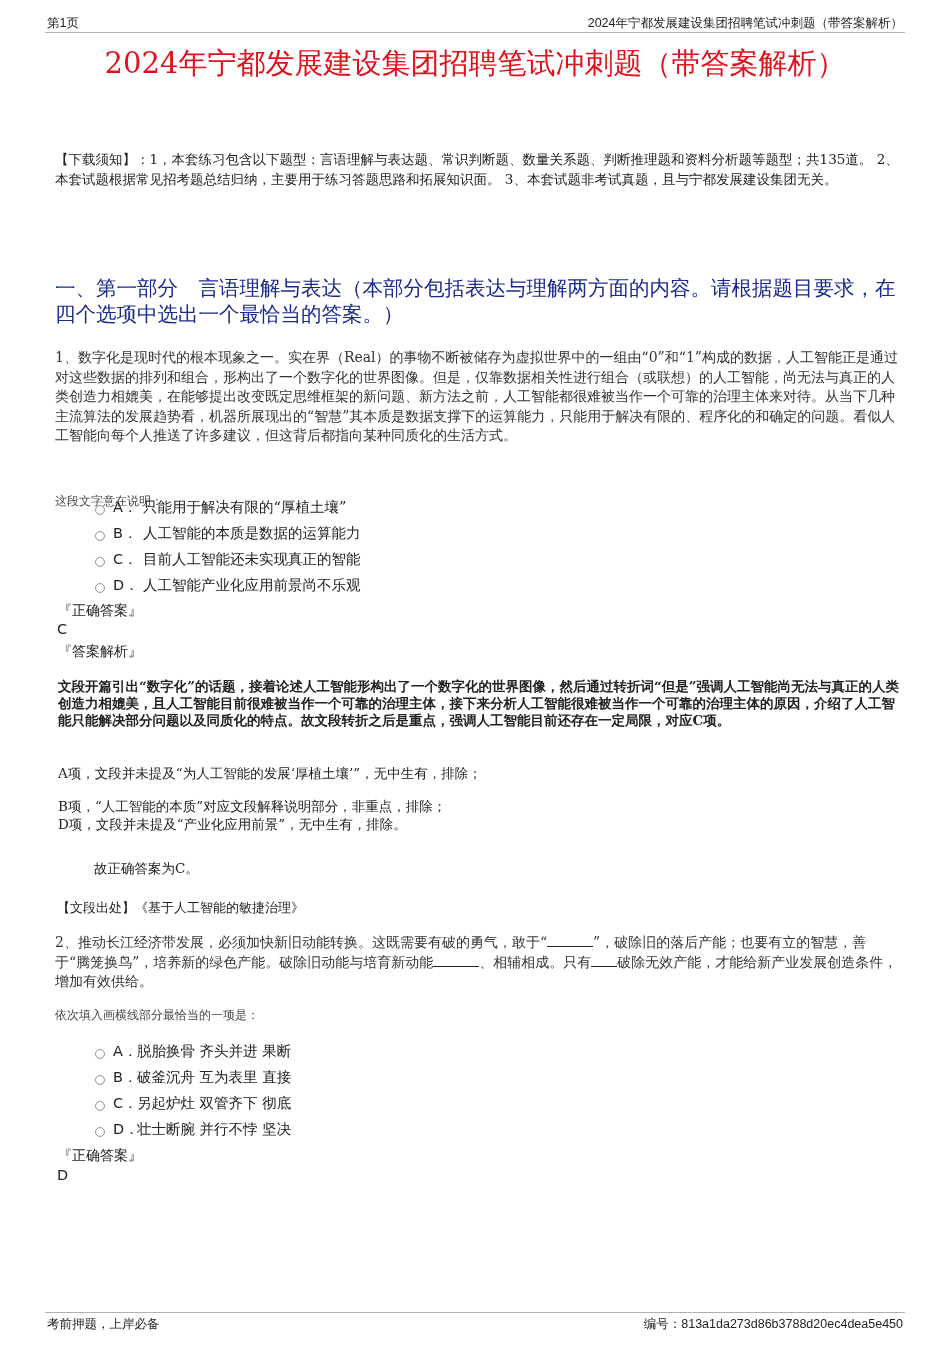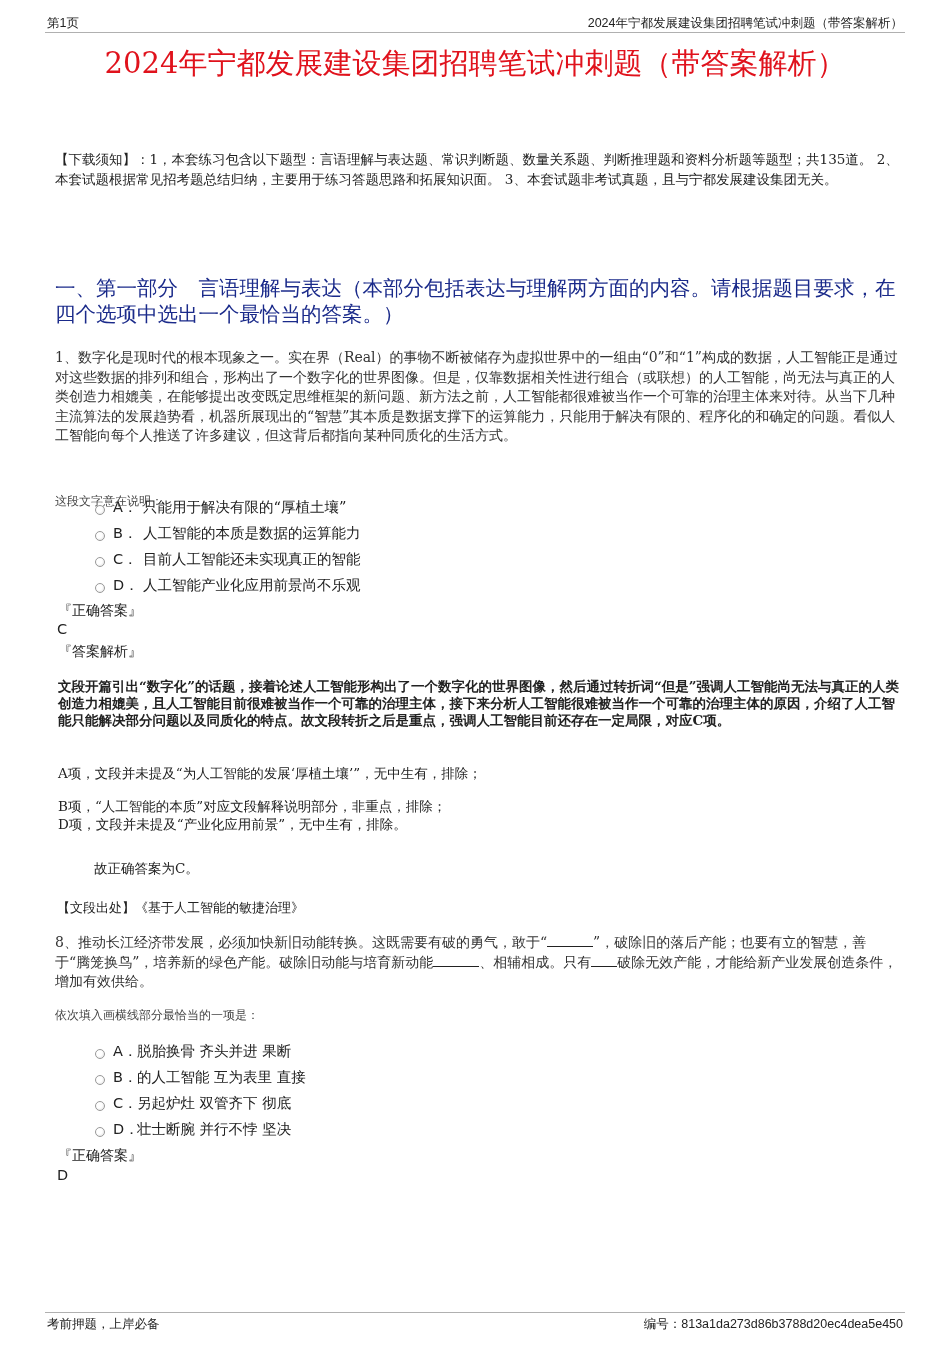--- a/index.html
+++ b/index.html
@@ -84,34 +84,34 @@
 <div class="label" style="top:643px;">『答案解析』</div>
 
 <div class="analysis" style="top:678px;">文段开篇引出“数字化”的话题，接着论述人工智能形构出了一个数字化的世界图像，然后通过转折词“但是”强调人工智能尚无法与真正的人类创造力相媲美，且人工智能目前很难被当作一个可靠的治理主体，接下来分析人工智能很难被当作一个可靠的治理主体的原因，介绍了人工智能只能解决部分问题以及同质化的特点。故文段转折之后是重点，强调人工智能目前还存在一定局限，对应C项。</div>
 
 <div class="line" style="top:765px;">A项，文段并未提及“为人工智能的发展‘厚植土壤’”，无中生有，排除；</div>
 <div class="line" style="top:798px;">B项，“人工智能的本质”对应文段解释说明部分，非重点，排除；</div>
 <div class="line" style="top:816px;">D项，文段并未提及“产业化应用前景”，无中生有，排除。</div>
 <div class="line" style="top:860px;margin-left:36px;">故正确答案为C。</div>
 <div class="source" style="top:899px;">【文段出处】《基于人工智能的敏捷治理》</div>
 
-<div class="para" style="top:933px;"><span>8、推动长江经济带发展，必须加快新旧动能转换。这既需要有破的勇气，敢于“</span><span class="blank" style="width:46px;"></span><span>”，破除旧的落后产能；也要有立的智慧，善于“腾笼换鸟”，培养新的绿色产能。破除旧动能与培育新动能</span><span class="blank" style="width:46px;"></span><span>、相辅相成。只有</span><span class="blank" style="width:26px;"></span><span>破除无效产能，才能给新产业发展创造条件，增加有效供给。</span></div>
+<div class="para" style="top:933px;"><span>2、推动长江经济带发展，必须加快新旧动能转换。这既需要有破的勇气，敢于“</span><span class="blank" style="width:46px;"></span><span>”，破除旧的落后产能；也要有立的智慧，善于“腾笼换鸟”，培养新的绿色产能。破除旧动能与培育新动能</span><span class="blank" style="width:46px;"></span><span>、相辅相成。只有</span><span class="blank" style="width:26px;"></span><span>破除无效产能，才能给新产业发展创造条件，增加有效供给。</span></div>
 
 <div class="prompt" style="top:1007px;">依次填入画横线部分最恰当的一项是：</div>
 
 <div class="options" style="top:1038px;">
   <div class="option">
     <span class="radio"></span>
     <span class="opt-letter" style="width:24px;">A．</span>
     <span>脱胎换骨 齐头并进 果断</span>
   </div>
   <div class="option">
     <span class="radio"></span>
     <span class="opt-letter" style="width:24px;">B．</span>
-    <span>的人工智能 互为表里 直接</span>
+    <span>破釜沉舟 互为表里 直接</span>
   </div>
   <div class="option">
     <span class="radio"></span>
     <span class="opt-letter" style="width:24px;">C．</span>
     <span>另起炉灶 双管齐下 彻底</span>
   </div>
   <div class="option">
     <span class="radio"></span>
     <span class="opt-letter" style="width:24px;">D．</span>
     <span>壮士断腕 并行不悖 坚决</span>

